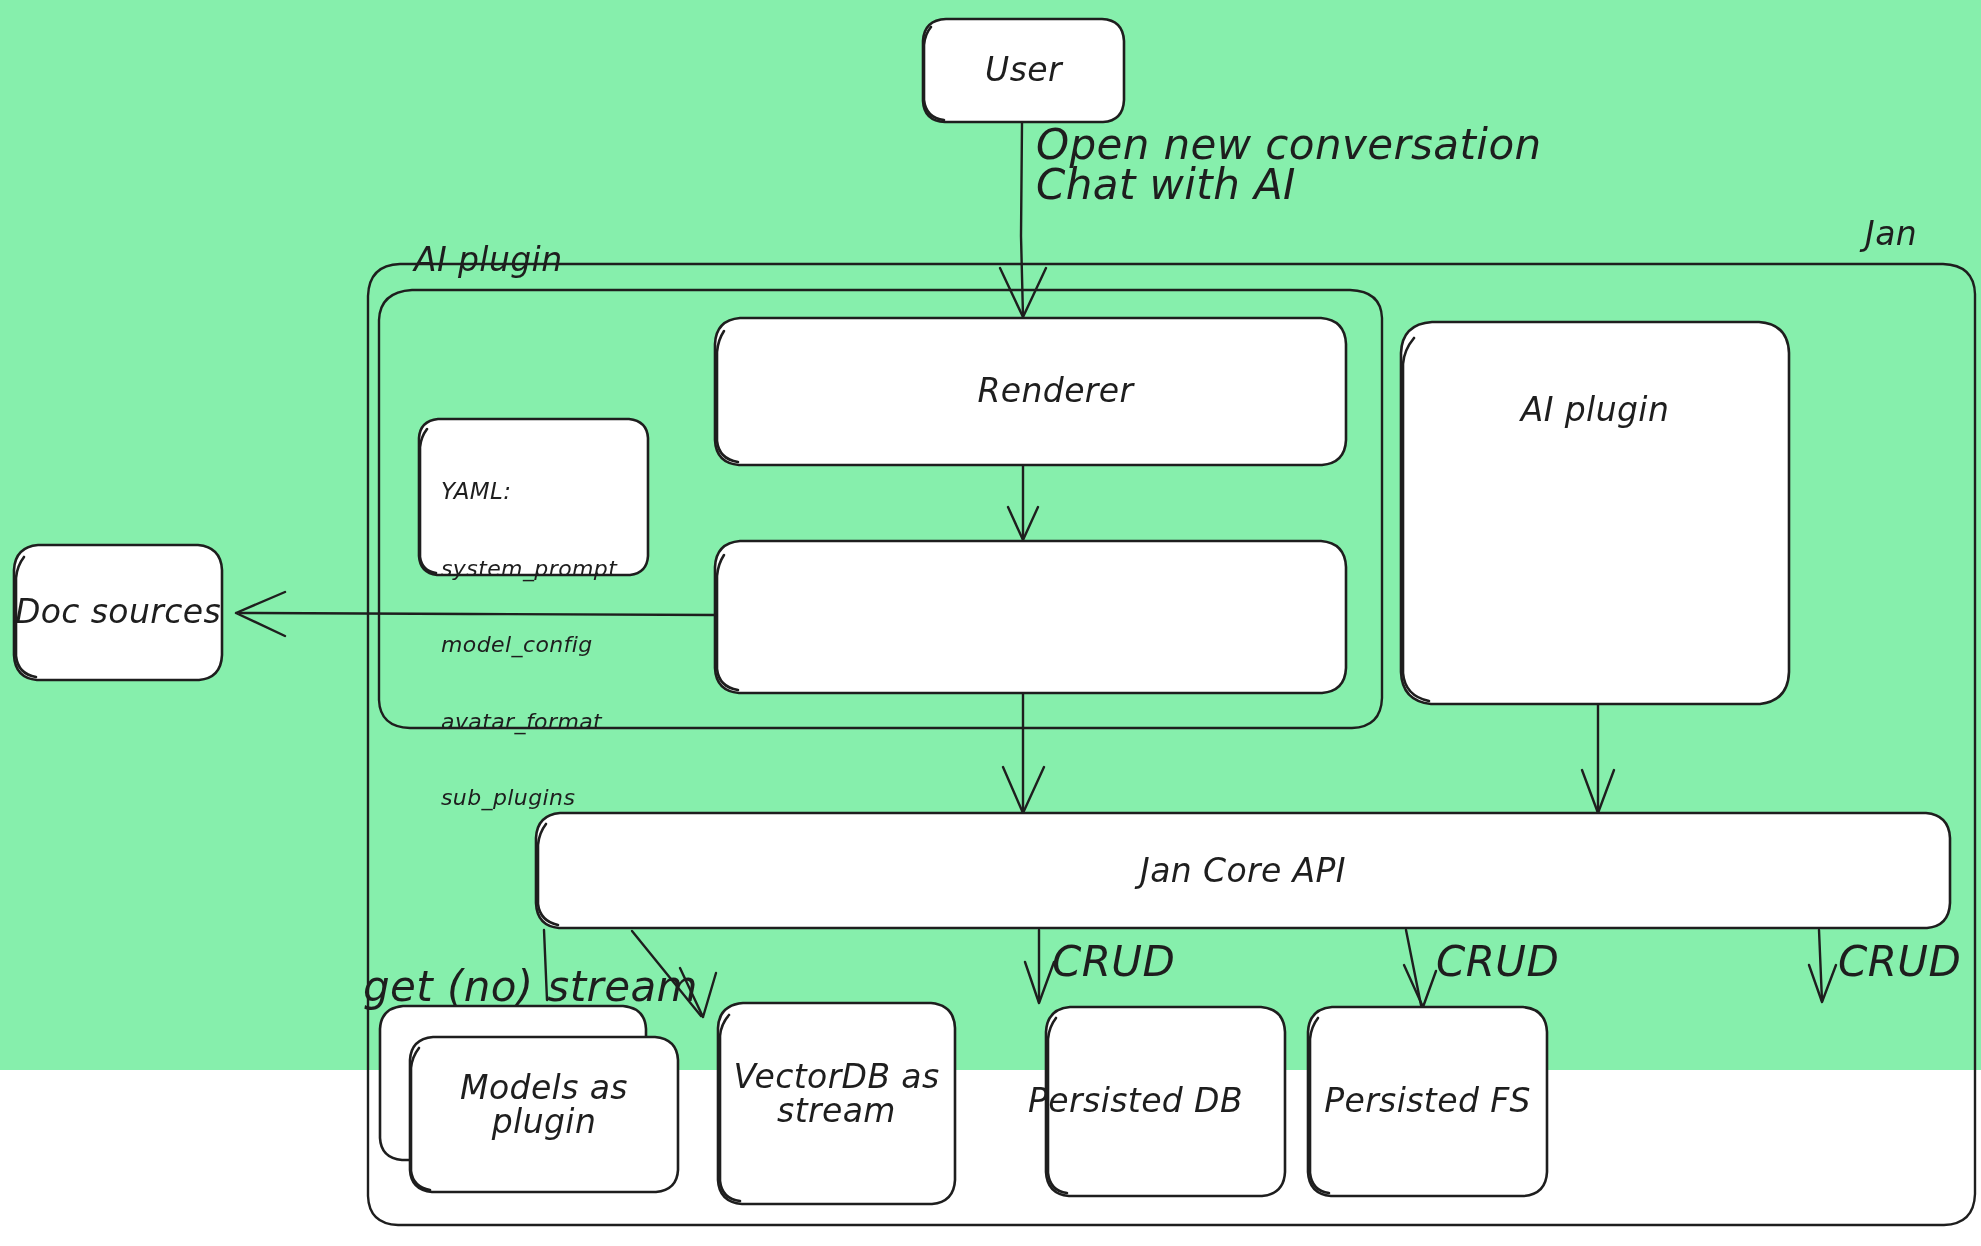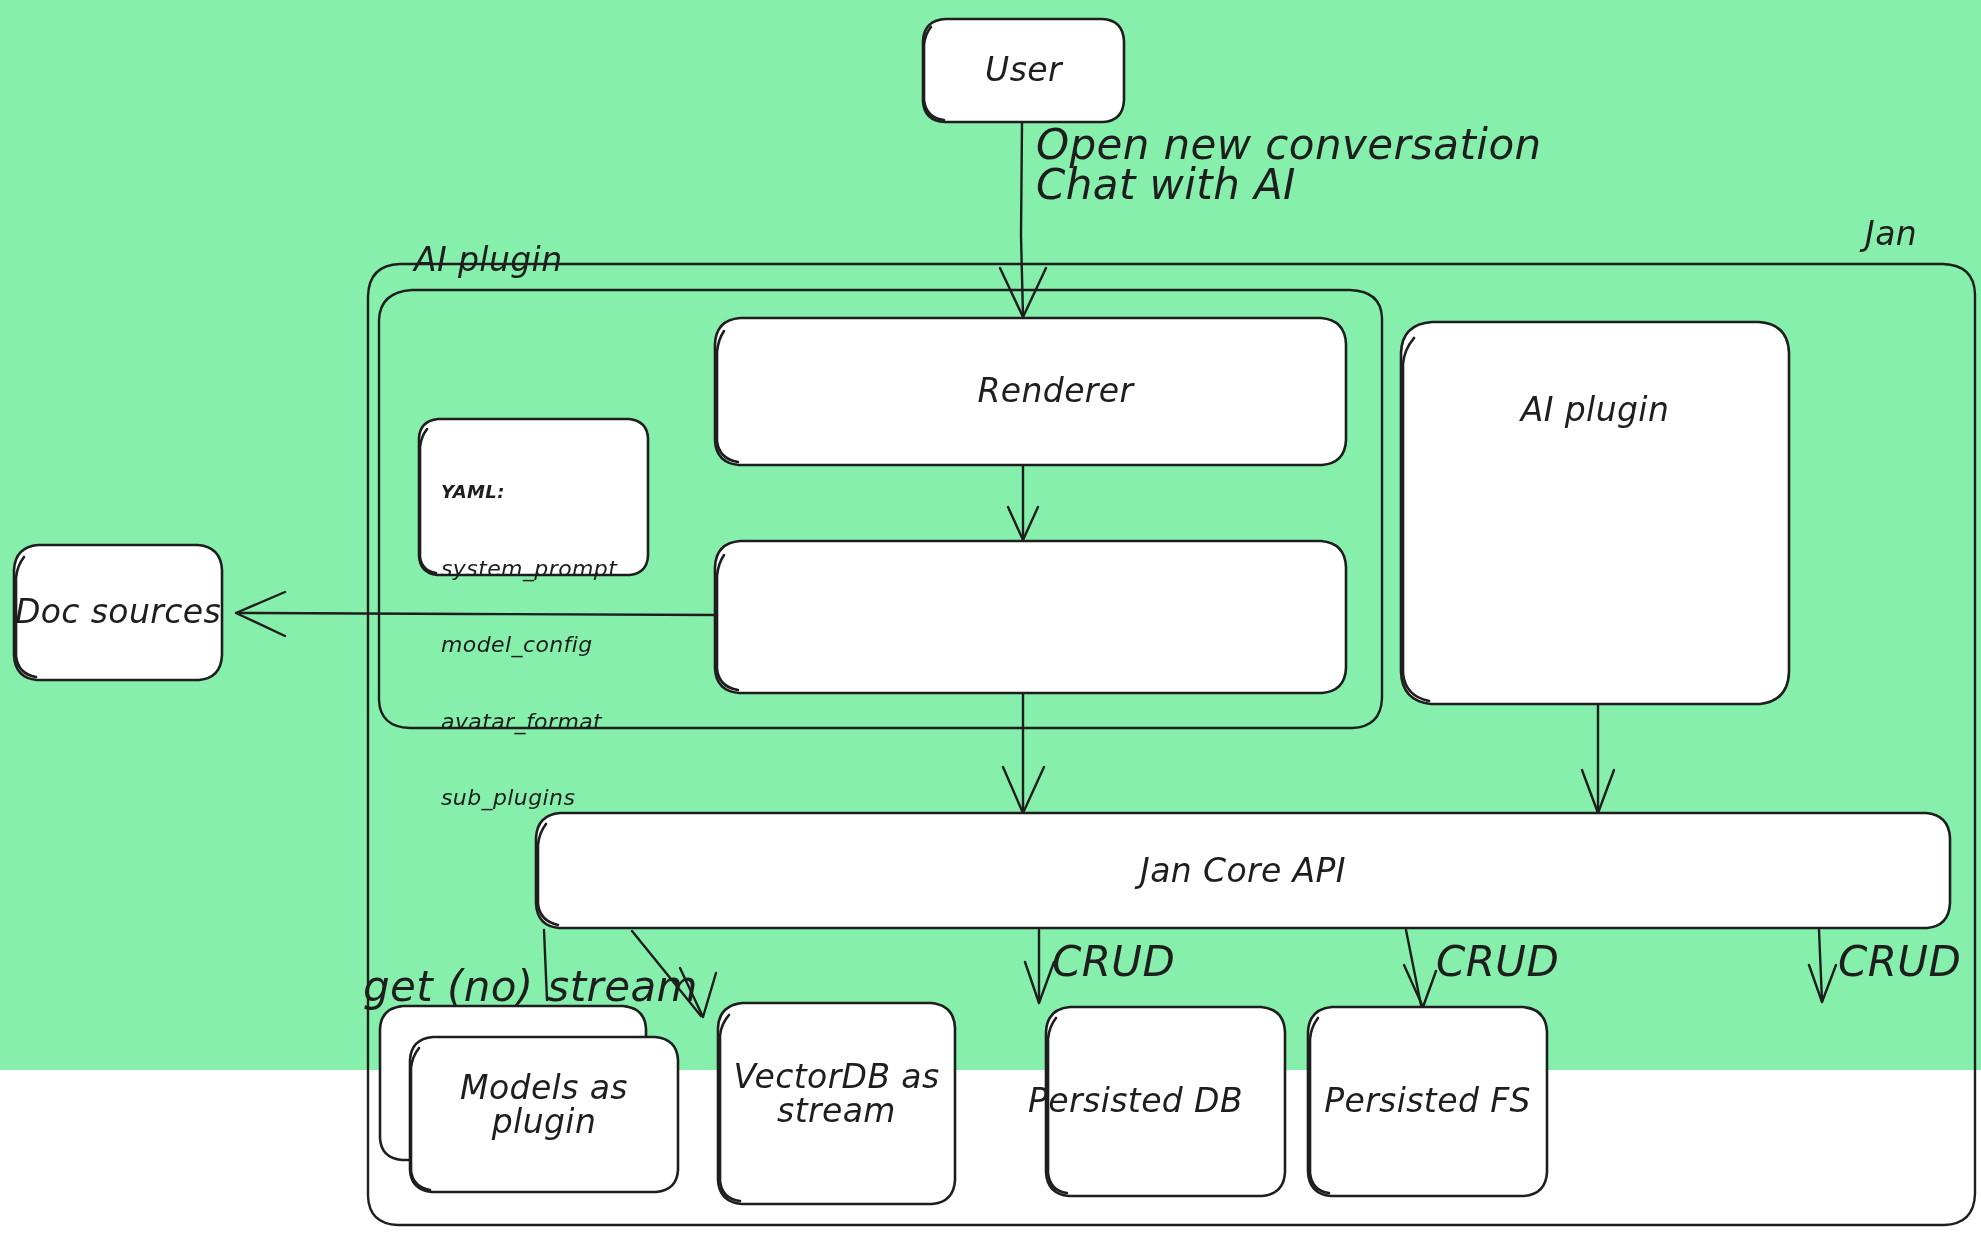--- a/index.html
+++ b/index.html
@@ -17,21 +17,21 @@
   .arrowhead{fill:none;stroke:#1e1e1e;stroke-width:2.4;
         stroke-linecap:round;stroke-linejoin:round;}
   .lbl{position:absolute;color:#1e1e1e;white-space:pre;
        font-family:"DejaVu Sans",sans-serif;
        font-style:italic;font-weight:400;letter-spacing:.4px;}
   .node-label{font-size:33px;line-height:40px;text-align:center;}
   .node-label.two{line-height:34px;}
   .container-label{font-size:33px;}
   .edge-label{font-size:42px;line-height:40px;}
   .yaml-label{font-size:22px;line-height:25.5px;}
-  .yaml-label .head{font-size:18px;font-weight:bold;}
+  .yaml-label .head{font-size:23px;}
 </style>
 </head>
 <body>
 
 <div id="stage">
 
   <svg id="diagram" viewBox="0 0 1981 1246">
 
     <path class="container-shape" d="M 400 264 Q 369 265 368 296 L 368 1196 Q 369 1224 398 1225 L 1944 1225 Q 1974 1224 1975 1194 L 1975 294 Q 1974 265 1943 264 L 400 264 Z"></path>
 

